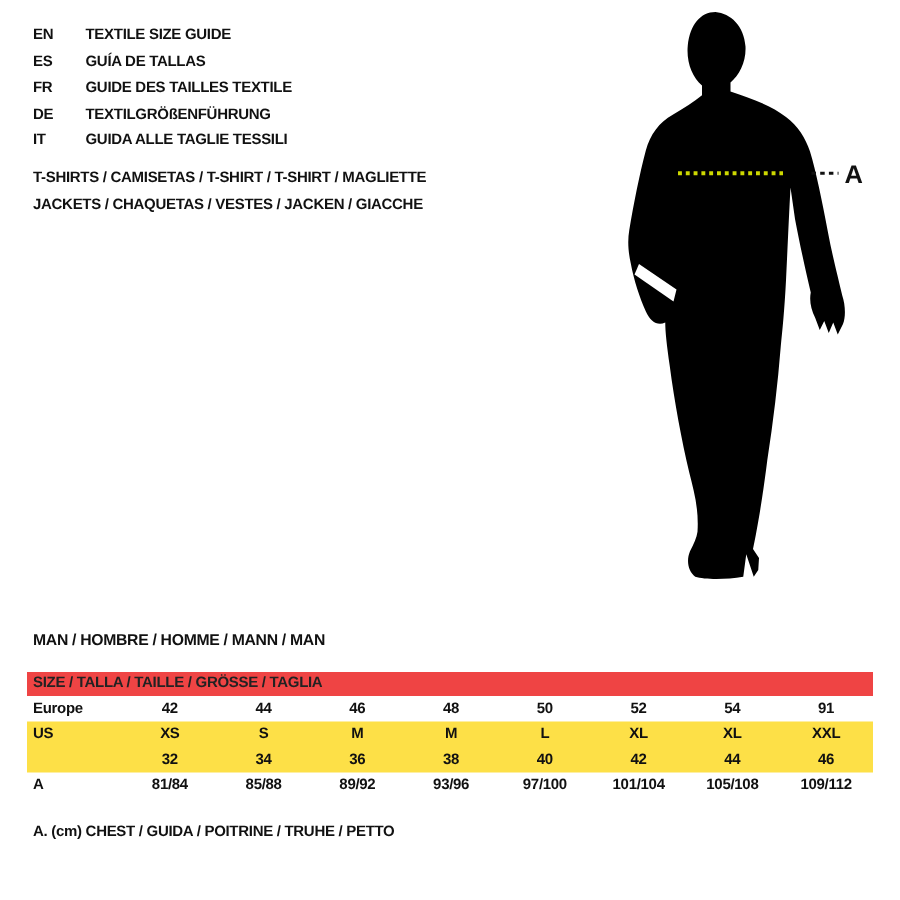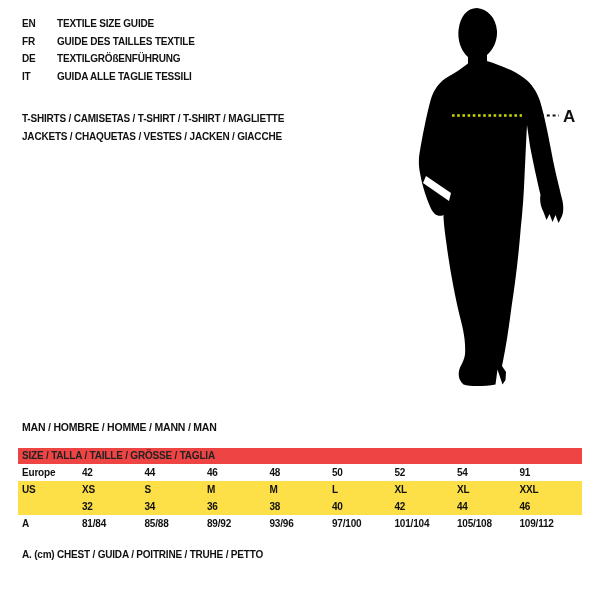--- a/index.html
+++ b/index.html
@@ -21,32 +21,36 @@
   .section-title{left:22px;top:421px;font-size:10.5px;font-weight:700;}
   
   .size-table{left:18px;top:448px;width:564px;font-size:10px;font-weight:700;}
   .thead{
     height:16px;line-height:16px;padding-left:4px;
     background:#ef4444;color:#222;
   }
   .trow{display:grid;grid-template-columns:64px repeat(8,1fr);height:17px;line-height:17px;}
   .trow.shaded{background:#fde047;}
   .tlabel{padding-left:4px;text-align:left;}
-  .tcell{}
+  .tcell{text-align:center;}
   
   .footnote{left:22px;top:549px;font-size:10px;font-weight:700;}
   svg text{font-family:"Liberation Sans", sans-serif;}
 </style>
 </head>
 <body>
 
 <div class="abs lang-list">
   <div class="lang-row">
     <span class="lang-code">EN</span>
     <span>TEXTILE SIZE GUIDE</span>
+  </div>
+  <div class="lang-row">
+    <span class="lang-code">ES</span>
+    <span>GUÍA DE TALLAS</span>
   </div>
   <div class="lang-row">
     <span class="lang-code">FR</span>
     <span>GUIDE DES TAILLES TEXTILE</span>
   </div>
   <div class="lang-row">
     <span class="lang-code">DE</span>
     <span>TEXTILGRÖßENFÜHRUNG</span>
   </div>
   <div class="lang-row">

